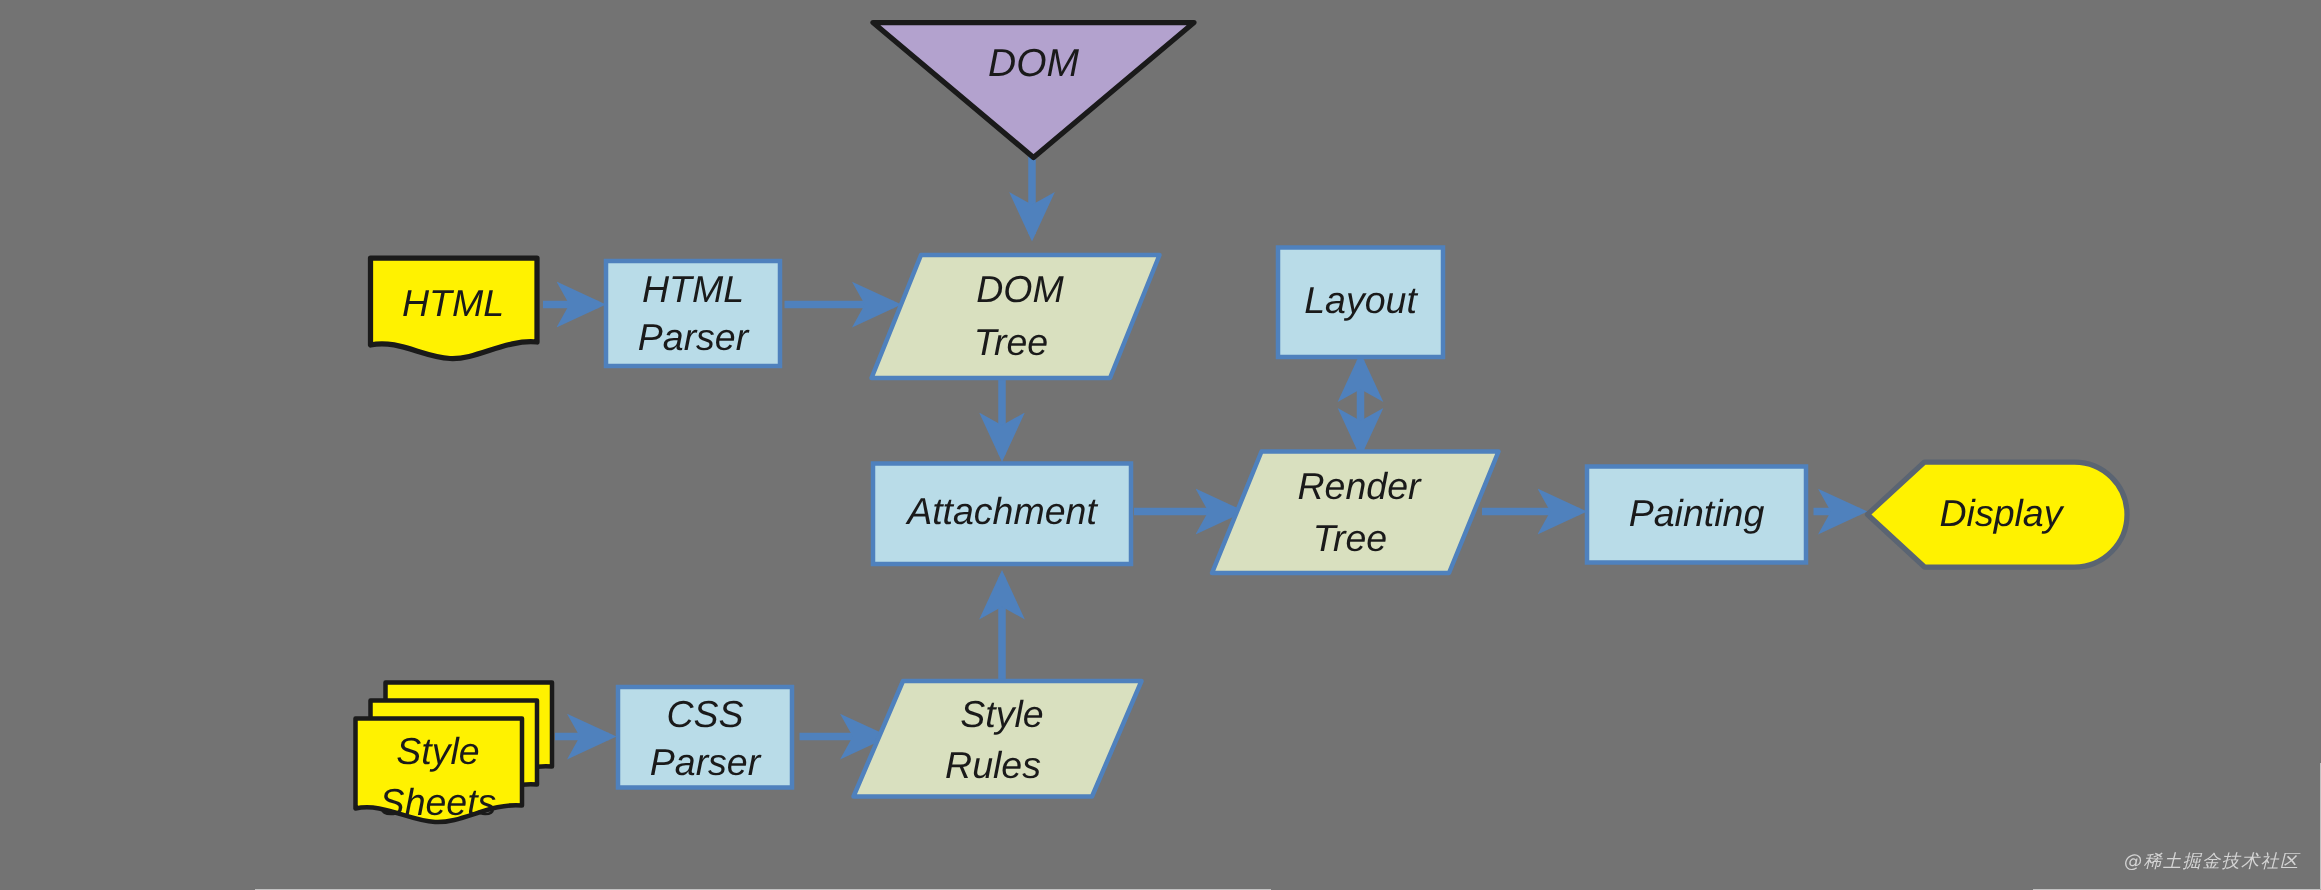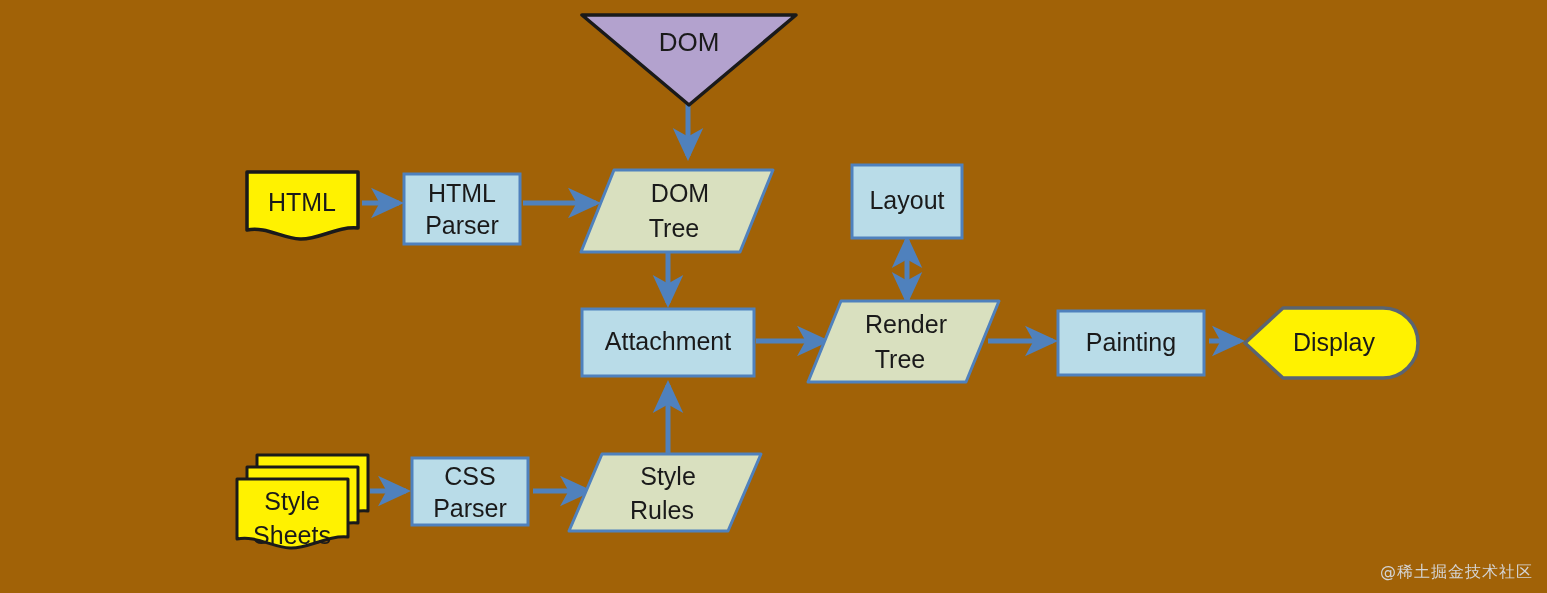--- a/index.html
+++ b/index.html
@@ -4,22 +4,23 @@
 <style>
   html,body{margin:0;padding:0;background:#ffffff;}
   body{
     font-family:"Liberation Sans","DejaVu Sans",sans-serif;
     -webkit-font-smoothing:antialiased;
   }
   #stage{
     position:relative;
     width:1547px;
     height:593px;
-    background:#a16207;
+    background:#737373;
     overflow:hidden;
+    font-style:italic;
   }
   #diagram-svg{
     position:absolute;
     left:0; top:0;
     width:1547px;
     height:593px;
   }
   .node-label{
     font-family:"Liberation Sans","DejaVu Sans",sans-serif;
     fill:#1a1a1a;
@@ -28,21 +29,21 @@
     font-size:25px;
     pointer-events:none;
   }
   .label-lg{ font-size:26px; }
   .label-md{ font-size:25px; }
   .watermark{
     position:absolute;
     right:14px;
     bottom:10px;
     font-family:"DejaVu Sans",sans-serif;
-    font-size:16px;
+    font-size:12px;
     color:#d4d4d4;
     letter-spacing:1px;
     white-space:nowrap;
     user-select:none;
   }
 </style>
 </head>
 <body>
 
 <div id="stage">

